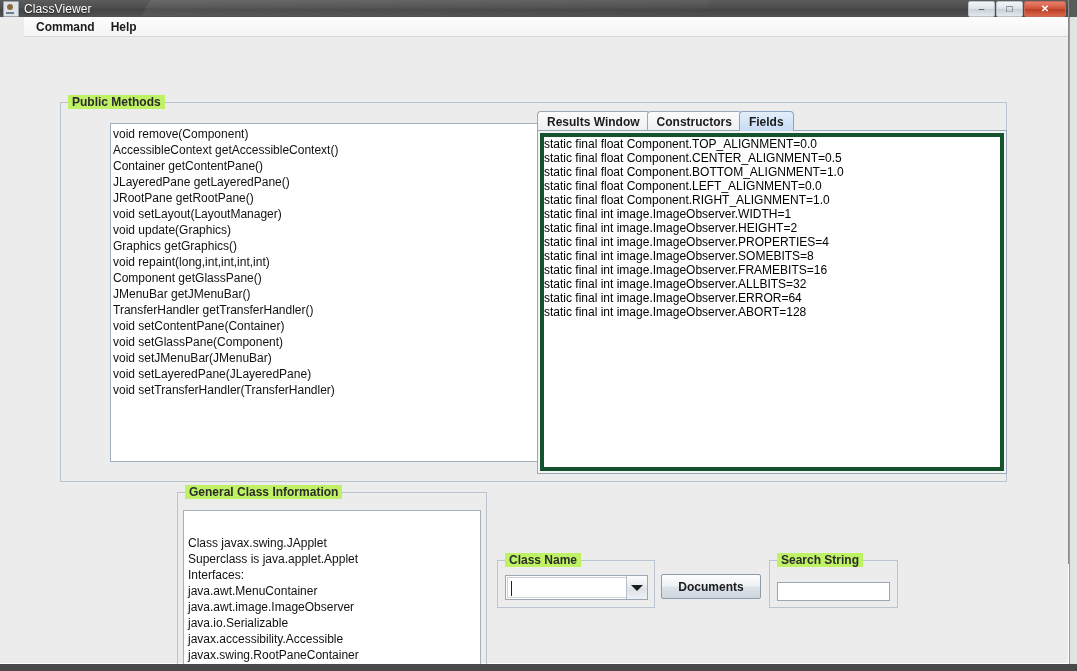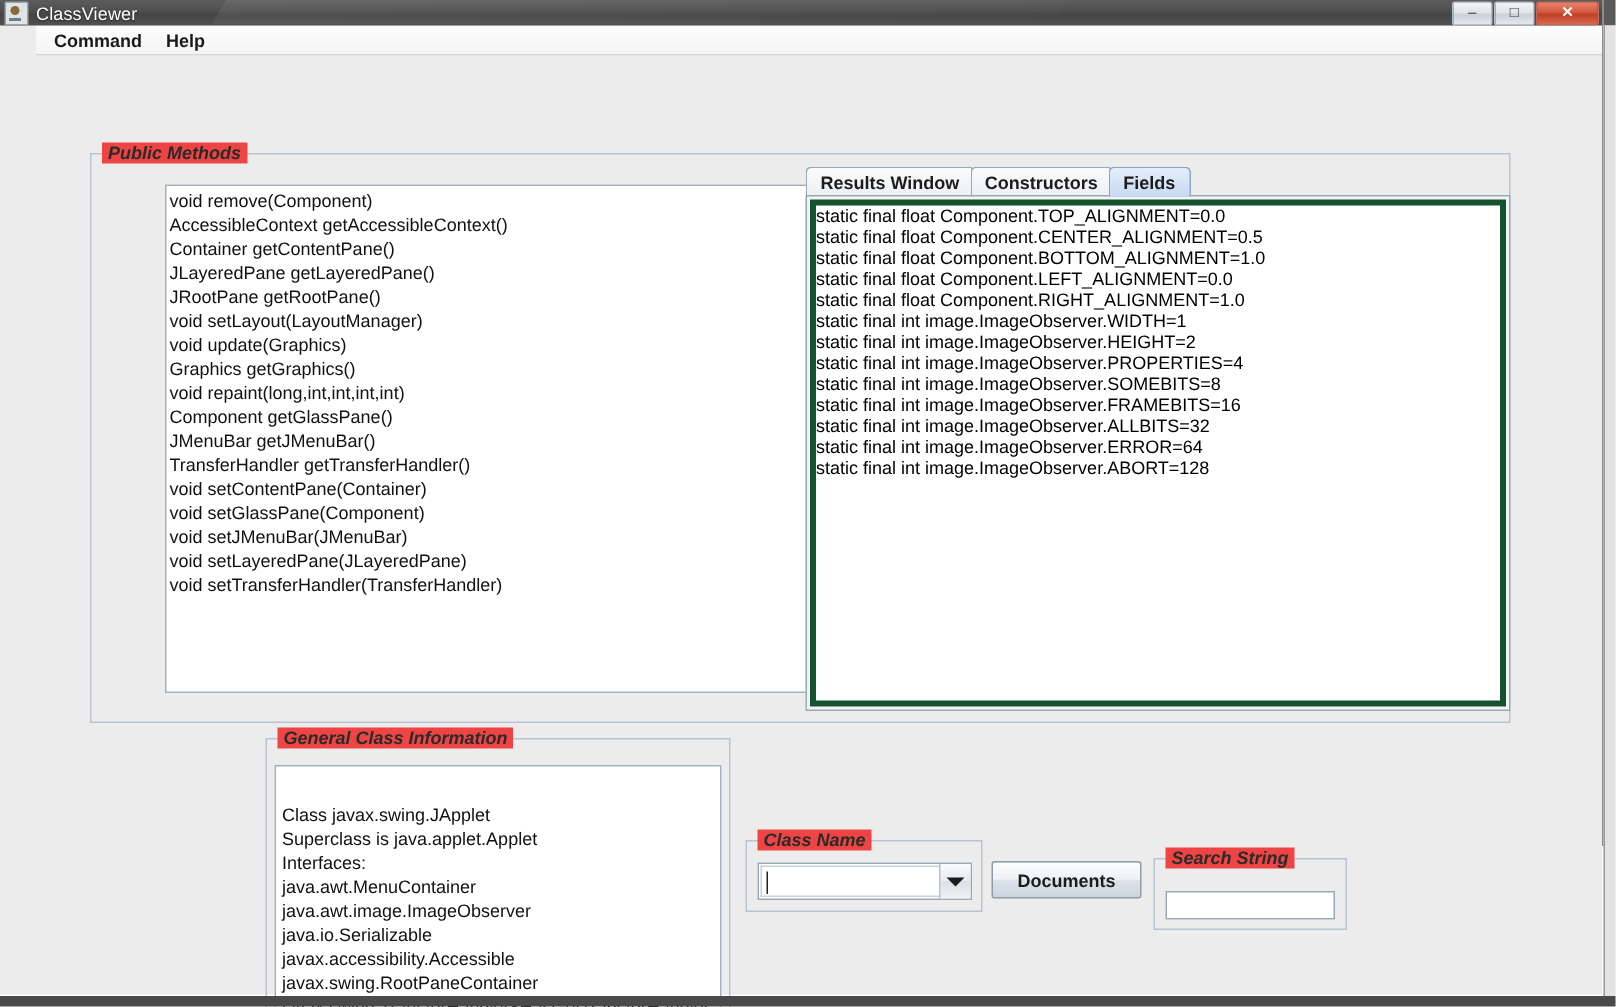--- a/index.html
+++ b/index.html
@@ -134,27 +134,26 @@
   .group {
     position: absolute;
     border: 1px solid #b9c4cf;
     box-sizing: border-box;
     background: transparent;
   }
   .group > .group-title {
     position: absolute;
     top: -8px;
     left: 7px;
-    background: #ef4444;
+    background: #bef264;
     padding: 0 4px;
     font-size: 12px;
     font-weight: bold;
     color: #2b2b2b;
     white-space: nowrap;
-    font-style: italic;
   }
 
   
   .listbox {
     position: absolute;
     background: #ffffff;
     border: 1px solid #a3b0bd;
     box-sizing: border-box;
     overflow: hidden;
   }
@@ -286,21 +285,21 @@
     font-size: 12px;
     font-weight: bold;
     color: #1c1c1c;
     display: flex;
     align-items: center;
     justify-content: center;
     box-sizing: border-box;
   }
   #search-group {
     left: 769px;
-    top: 535px;
+    top: 523px;
     width: 129px;
     height: 48px;
   }
   #search-input {
     position: absolute;
     left: 7px;
     top: 21px;
     width: 113px;
     height: 19px;
     background: #ffffff;

